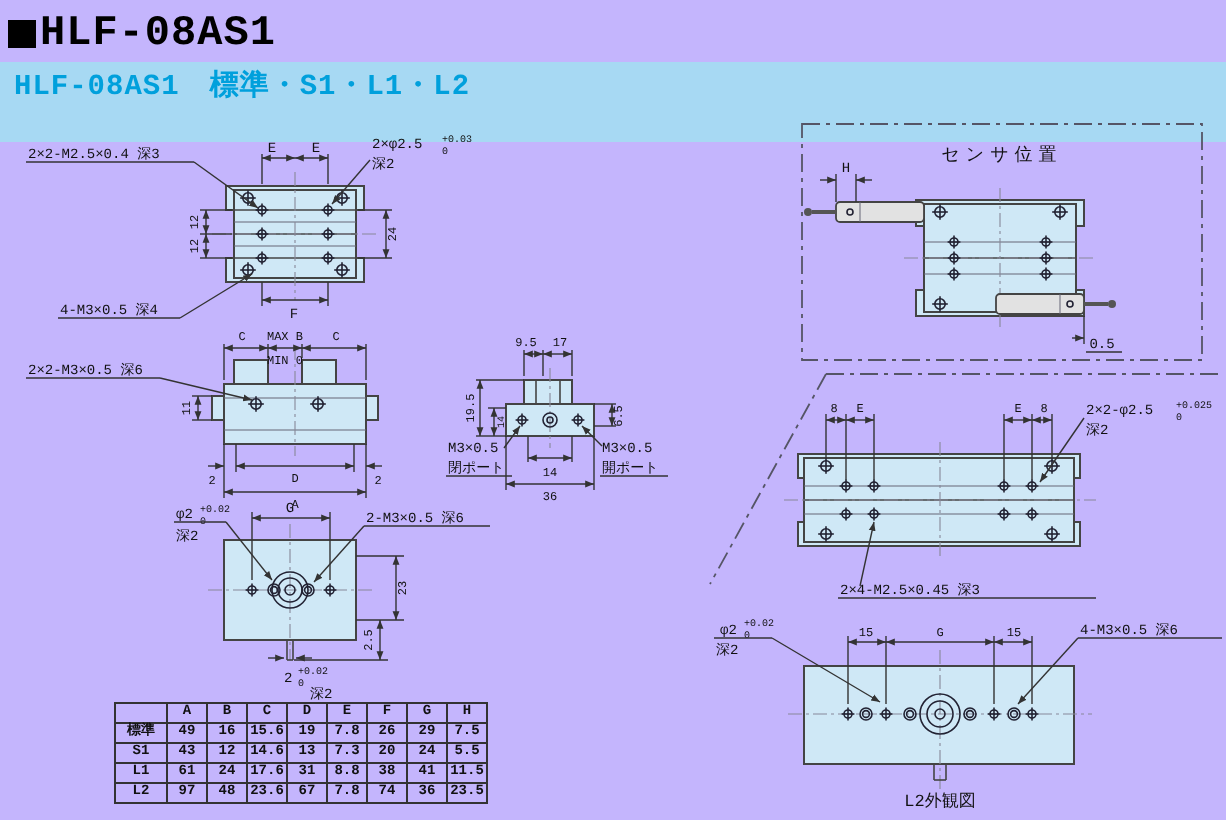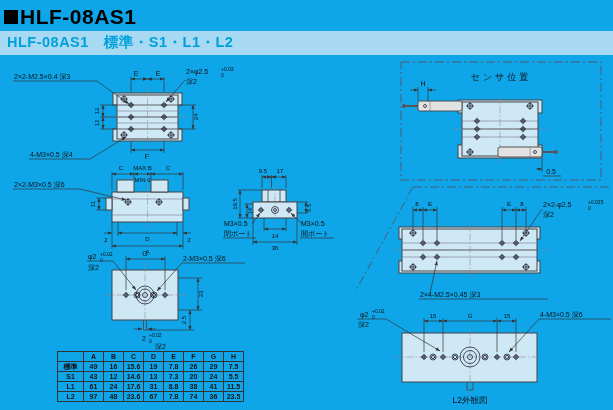--- a/index.html
+++ b/index.html
@@ -2,28 +2,28 @@
 <html style="--body-fill: #cfe8f6; --accent-bar-bg: #a7d9f3; --accent-text: #00a0dc; --line: #333333;"><head>
 <meta charset="utf-8">
 <style>
   :root{
     --body-fill:#cfe8f6;
     --accent-bar-bg:#a7d9f3;
     --accent-text:#00a0dc;
     --line:#333333;
   }
   html,body{margin:0;padding:0;background:#fff;}
-  #page{position:relative;width:613px;height:410px;background:#0ea5e9;overflow:hidden;
-        font-family:Liberation Sans, sans-serif;}
+  #page{position:relative;width:613px;height:410px;background:#c4b5fd;overflow:hidden;
+        font-family:Liberation Mono, monospace;}
   
   #hdr{position:absolute;left:4px;top:4px;height:26px;display:flex;align-items:center;}
   #hdr .sq{width:14px;height:14px;background:#000;display:inline-block;margin-right:2px;}
   #hdr .ttl{font-size:21px;font-weight:700;color:#000;letter-spacing:.5px;}
   #hdr .note{font-size:11.5px;font-weight:700;color:#000;margin-left:4px;padding-top:4px;}
-  #subbar{position:absolute;left:0;top:31px;width:613px;height:24px;background:var(--accent-bar-bg);}
+  #subbar{position:absolute;left:0;top:31px;width:613px;height:40px;background:var(--accent-bar-bg);}
   #subbar .st{position:absolute;left:7px;top:2px;font-size:14.5px;font-weight:700;
               color:var(--accent-text);letter-spacing:.5px;}
   
   #dwg{position:absolute;left:0;top:0;width:613px;height:410px;}
   .body{fill:var(--body-fill);stroke:#444;stroke-width:1;}
   .sensor{fill:#e2e2e2;stroke:#444;stroke-width:.9;}
   .ln{stroke:#444;stroke-width:.8;fill:none;}
   .thin{stroke:#667;stroke-width:.5;fill:none;}
   .dim{stroke:var(--line);stroke-width:.7;fill:none;}
   .cl{stroke:#889;stroke-width:.55;stroke-dasharray:7 2 1.5 2;fill:none;}

